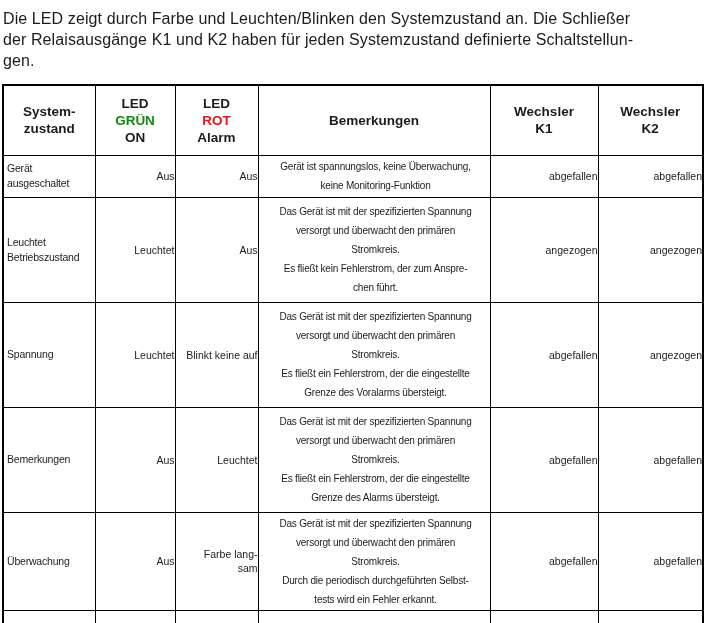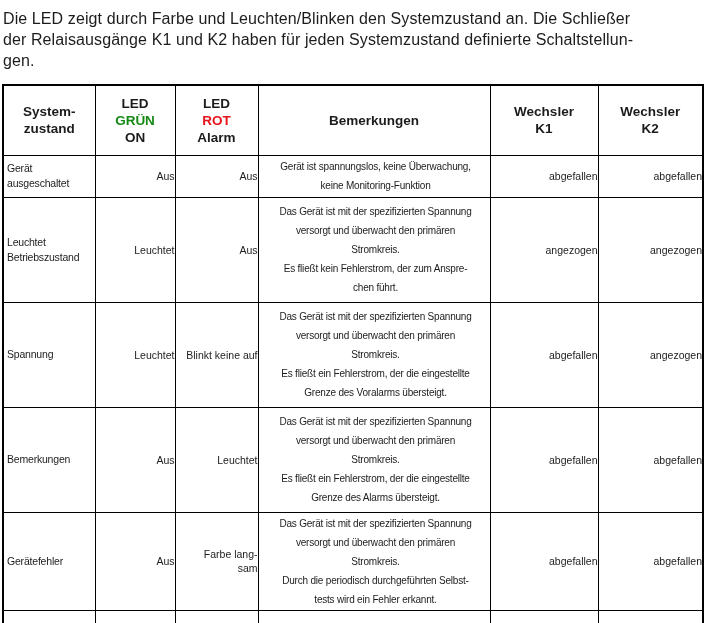--- a/index.html
+++ b/index.html
@@ -141,21 +141,21 @@
       <td class="cell-remarks">Das Gerät ist mit der spezifizierten Spannung
 versorgt und überwacht den primären
 Stromkreis.
 Es fließt ein Fehlerstrom, der die eingestellte
 Grenze des Alarms übersteigt.</td>
       <td class="cell-center">abgefallen</td>
       <td class="cell-center">abgefallen</td>
     </tr>
 
     <tr class="h-r4">
-      <td class="cell-state">Gerätefehler</td>
+      <td class="cell-state">Überwachung</td>
       <td class="cell-center">Aus</td>
       <td class="cell-center">Farbe lang-
 sam</td>
       <td class="cell-remarks">Das Gerät ist mit der spezifizierten Spannung
 versorgt und überwacht den primären
 Stromkreis.
 Durch die periodisch durchgeführten Selbst-
 tests wird ein Fehler erkannt.</td>
       <td class="cell-center">abgefallen</td>
       <td class="cell-center">abgefallen</td>

